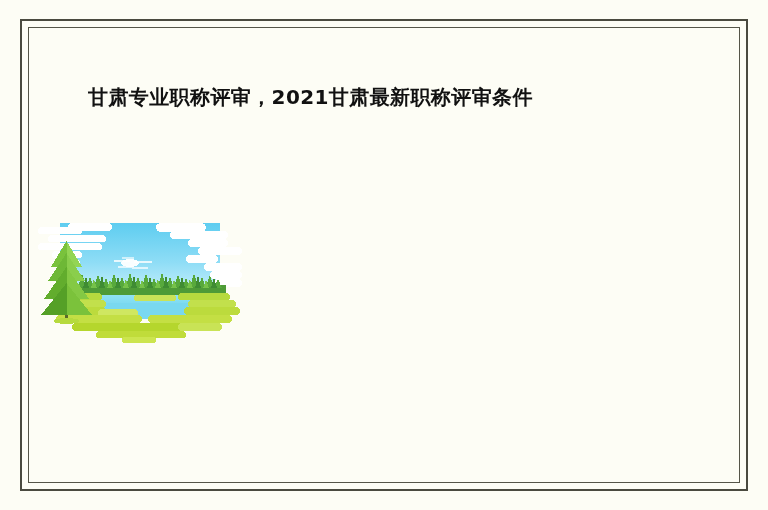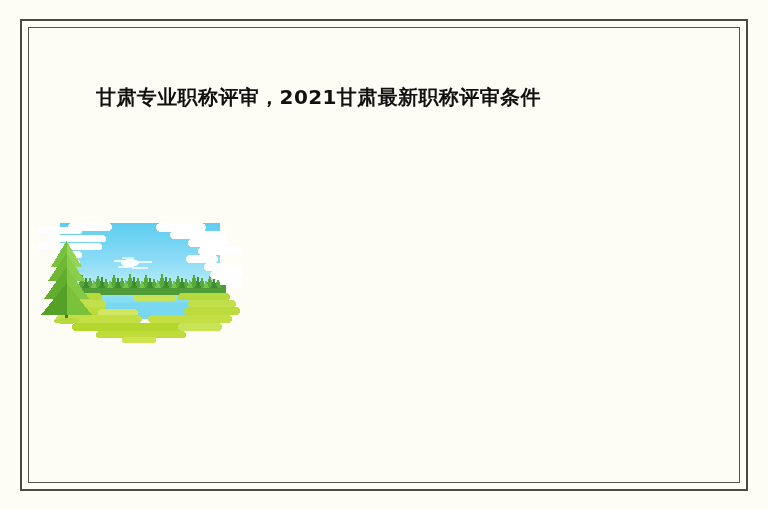--- a/index.html
+++ b/index.html
@@ -39,21 +39,21 @@
     width: 712px;
     height: 456px;
     border: 1px solid #555548;
     box-sizing: border-box;
     pointer-events: none;
   }
 
   
   .doc-title {
     position: absolute;
-    left: 96px;
+    left: 88px;
     top: 83px;
     font-size: 20px;
     line-height: 28px;
     font-weight: bold;
     color: #111111;
     letter-spacing: 0.4px;
     white-space: nowrap;
     font-family: "DejaVu Sans", "Liberation Sans", sans-serif;
   }
 

